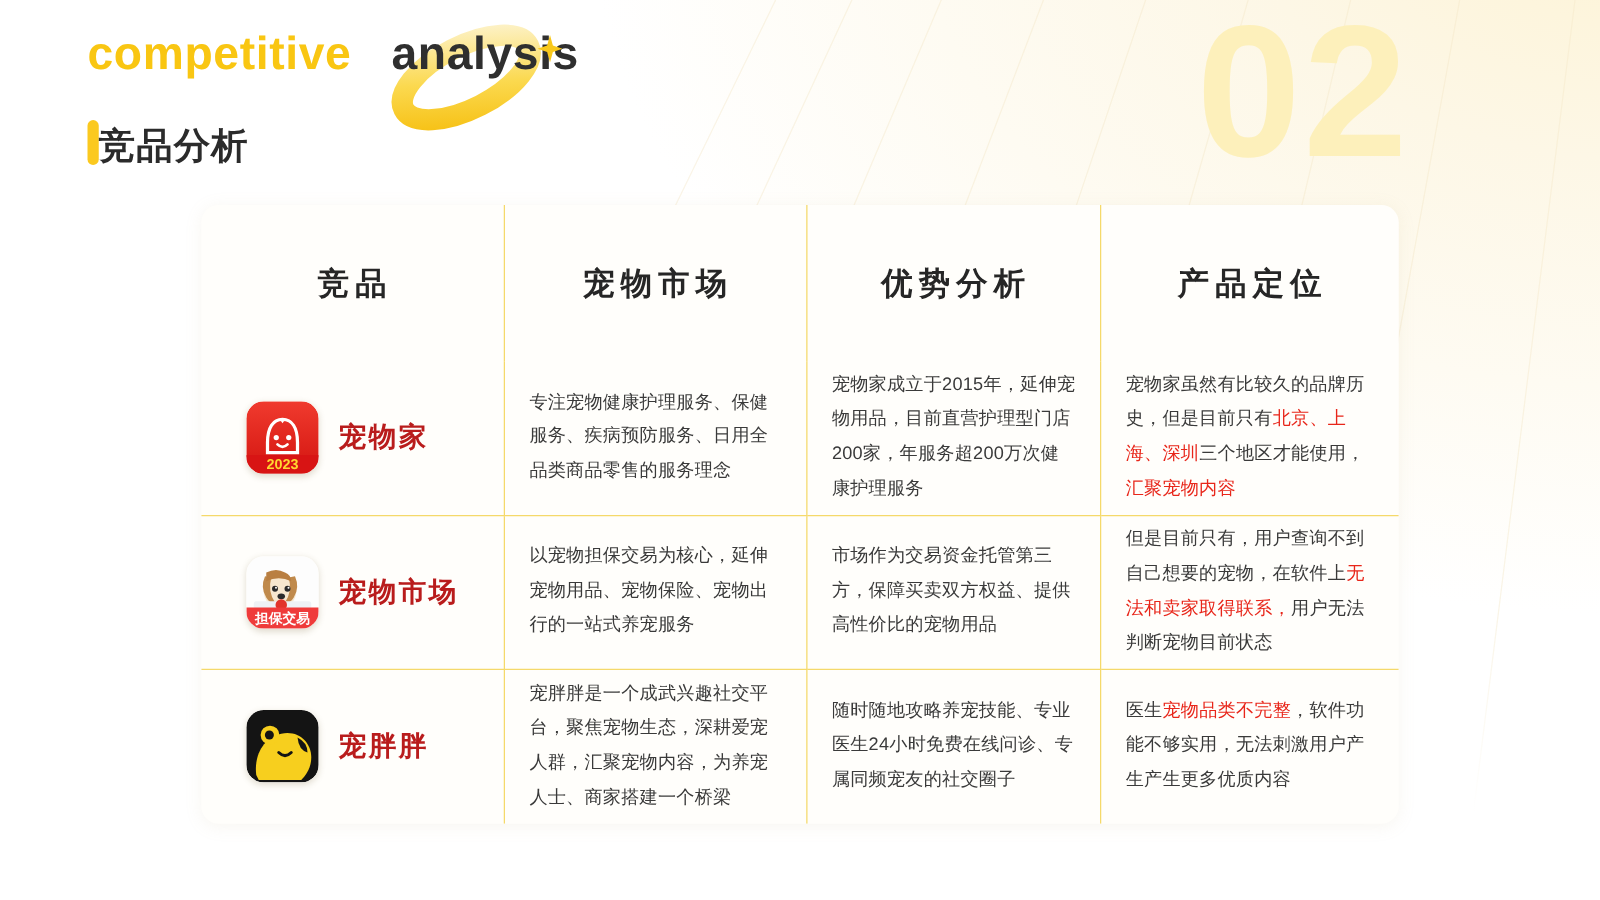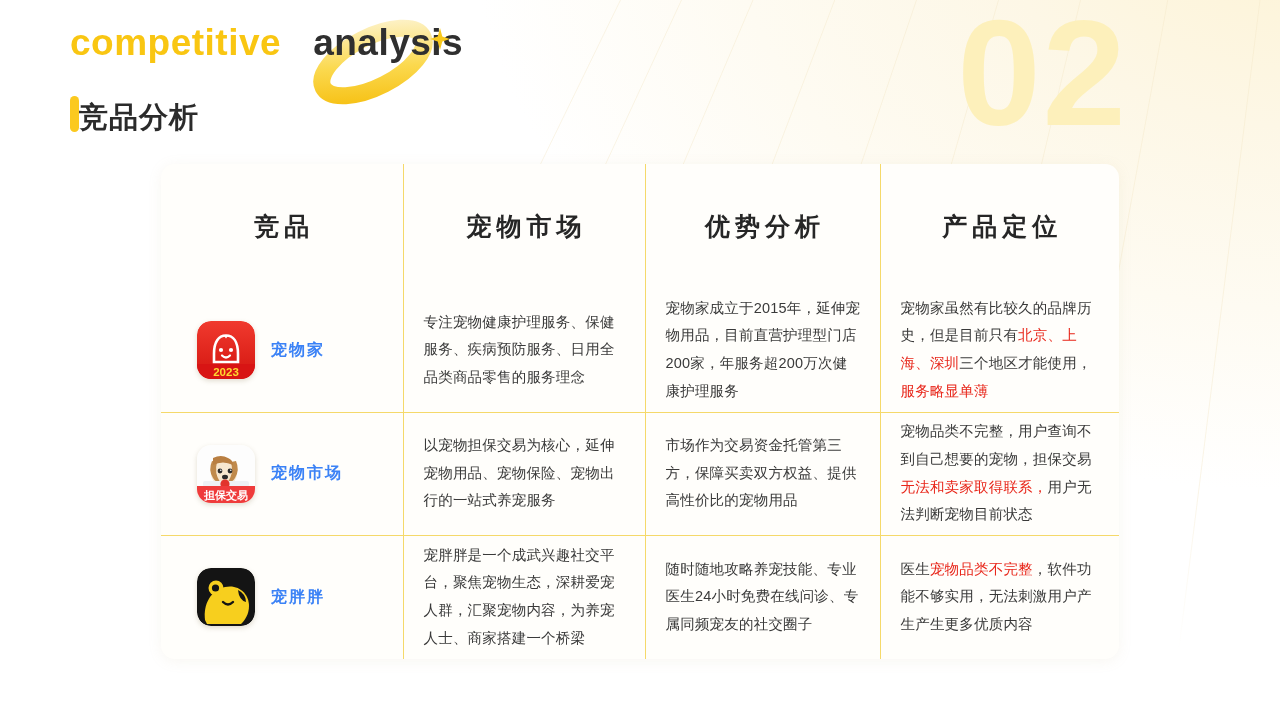--- a/index.html
+++ b/index.html
@@ -157,23 +157,23 @@
   tbody tr { height: 123px; }
   tbody tr.r3 { height: 124px; }
 
   .brandcell {
     display: flex;
     align-items: center;
     gap: 16px;
     padding-left: 36px;
   }
   .brand-name {
-    font-size: 16px;
+    font-size: 22px;
     font-weight: 600;
-    color: #3b82f6;
+    color: #b91c1c;
     letter-spacing: 2px;
     white-space: nowrap;
   }
   .desc {
     font-size: 14.5px;
     line-height: 1.92;
     color: #3a3a3a;
     padding: 0 18px 0 20px;
     letter-spacing: .2px;
   }
@@ -286,21 +286,21 @@
                 <span class="brand-name">宠物家</span>
               </div>
             </td>
             <td>
               <div class="desc">专注宠物健康护理服务、保健服务、疾病预防服务、日用全品类商品零售的服务理念</div>
             </td>
             <td>
               <div class="desc">宠物家成立于2015年，延伸宠物用品，目前直营护理型门店200家，年服务超200万次健康护理服务</div>
             </td>
             <td>
-              <div class="desc"><span>宠物家虽然有比较久的品牌历史，但是目前只有</span><span class="hl">北京、上海、深圳</span><span>三个地区才能使用，</span><span class="hl">服务略显单薄</span></div>
+              <div class="desc"><span>宠物家虽然有比较久的品牌历史，但是目前只有</span><span class="hl">北京、上海、深圳</span><span>三个地区才能使用，</span><span class="hl">汇聚宠物内容</span></div>
             </td>
           </tr>
           <tr class="r2">
             <td>
               <div class="brandcell">
                 <div class="appicon">
                   <svg viewBox="0 0 58 58">
       <rect x="0" y="0" width="58" height="58" rx="14" fill="#fdfdfd"></rect>
       <ellipse cx="27" cy="28" rx="13" ry="13.5" fill="#f7e7cf"></ellipse>
       <path d="M15 16 q-4 9 1 17 q3 5 7 4 q-6 -9 -3 -20 z" fill="#c08a4c"></path>
@@ -320,21 +320,21 @@
                 <span class="brand-name">宠物市场</span>
               </div>
             </td>
             <td>
               <div class="desc">以宠物担保交易为核心，延伸宠物用品、宠物保险、宠物出行的一站式养宠服务</div>
             </td>
             <td>
               <div class="desc">市场作为交易资金托管第三方，保障买卖双方权益、提供高性价比的宠物用品</div>
             </td>
             <td>
-              <div class="desc"><span>宠物品类不完整，用户查询不到自己想要的宠物，担保交易</span><span class="hl">无法和卖家取得联系，</span><span>用户无法判断宠物目前状态</span></div>
+              <div class="desc"><span>但是目前只有，用户查询不到自己想要的宠物，在软件上</span><span class="hl">无法和卖家取得联系，</span><span>用户无法判断宠物目前状态</span></div>
             </td>
           </tr>
           <tr class="r3">
             <td>
               <div class="brandcell">
                 <div class="appicon">
                   <svg viewBox="0 0 58 58">
     <rect x="0" y="0" width="58" height="58" rx="14" fill="#141414"></rect>
     <path d="M8 52 C6 36 14 22 28 19 C42 16 52 26 52 38 C52 46 48 52 44 56 L10 56 Z" fill="#f7cf1e"></path>
     <circle cx="19" cy="20" r="7.5" fill="#f7cf1e"></circle>

